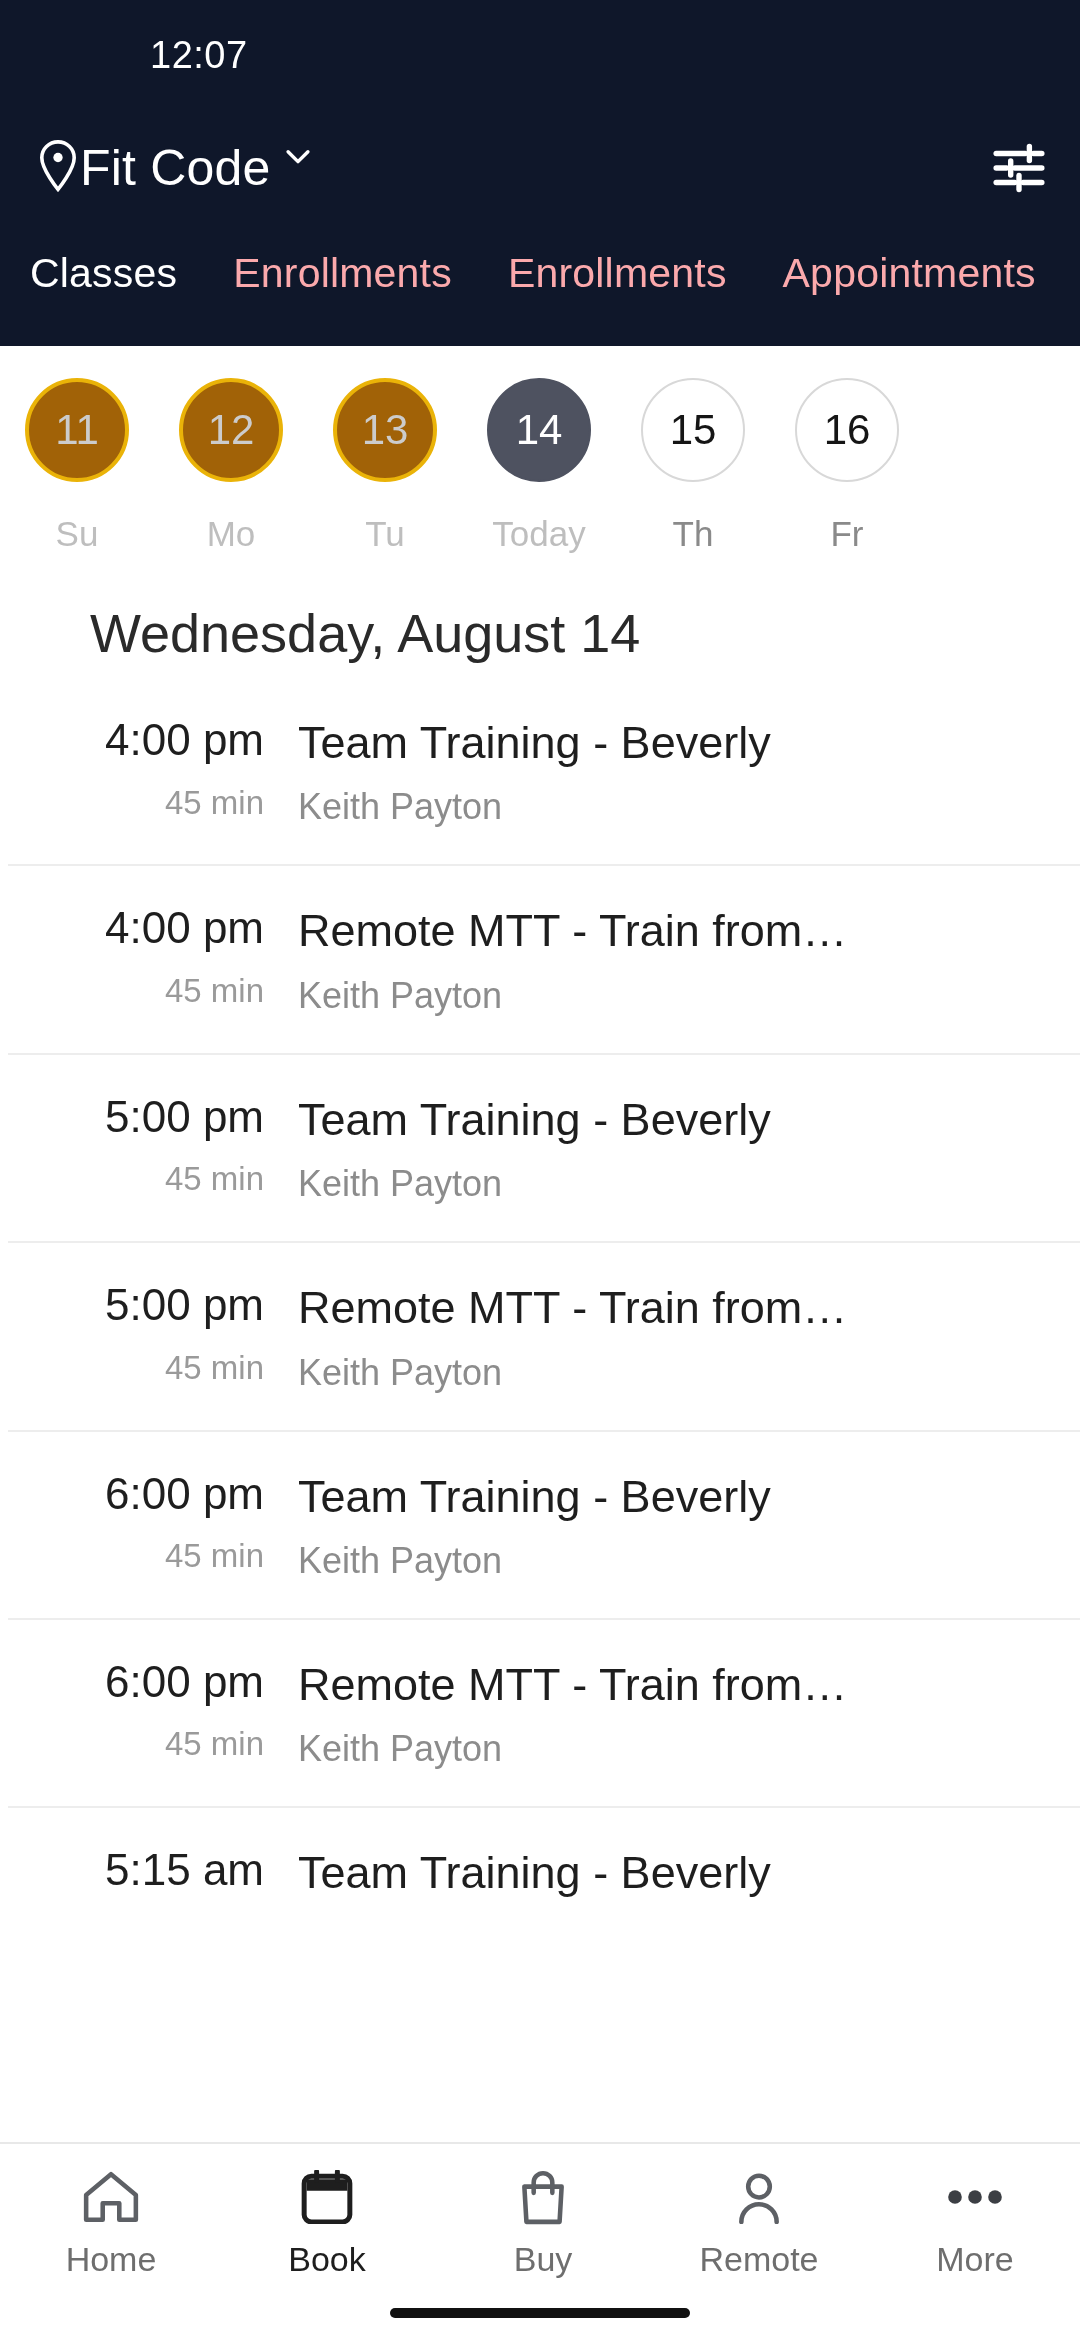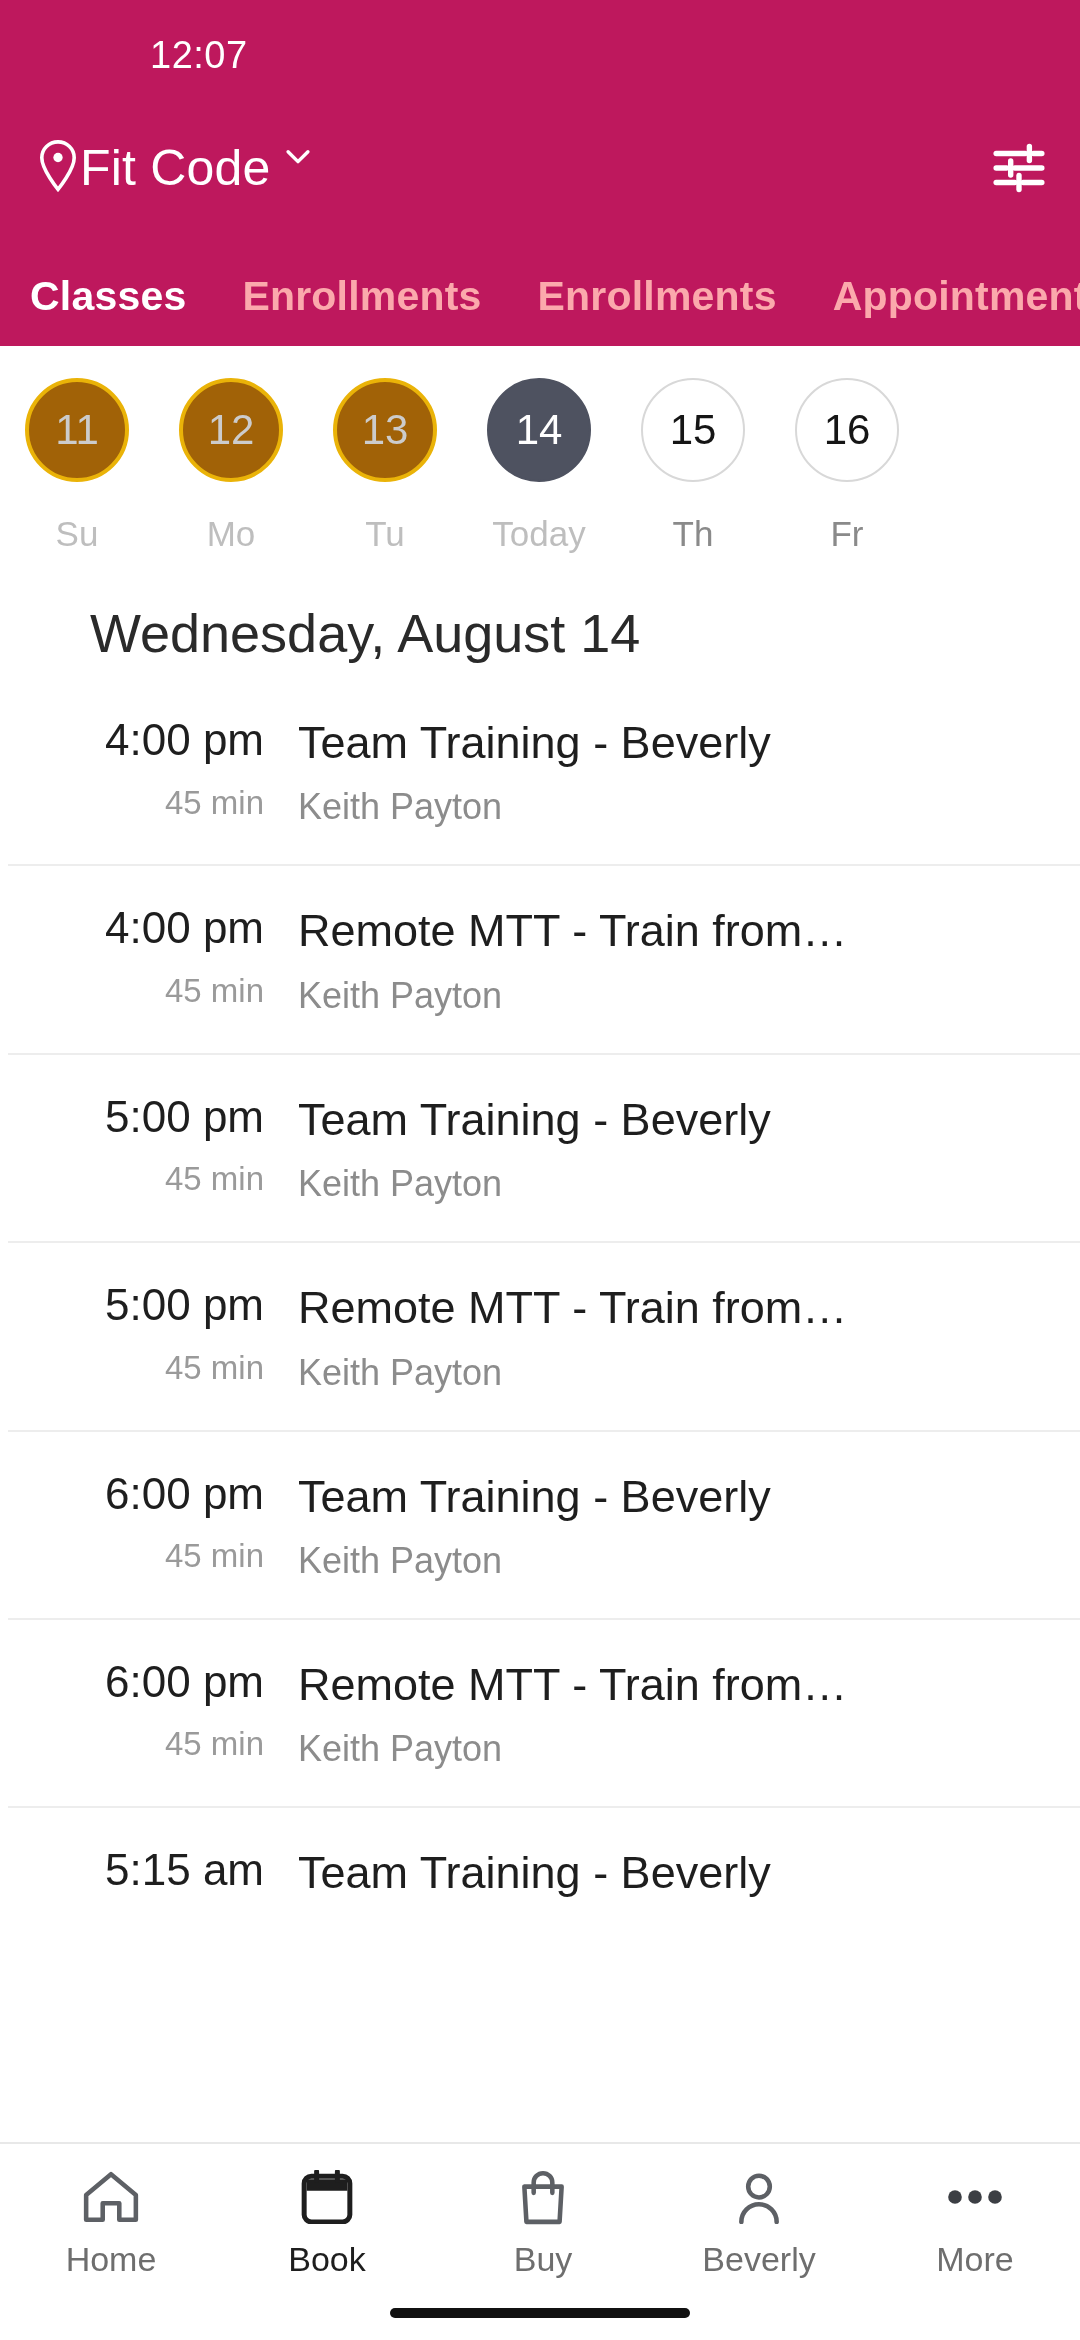--- a/index.html
+++ b/index.html
@@ -5,33 +5,33 @@
   * { margin:0; padding:0; box-sizing:border-box; }
   html, body {
     width:1080px; height:2340px;
     background:#ffffff;
     font-family:"Liberation Sans", sans-serif;
     overflow:hidden;
   }
   #app { position:relative; width:1080px; height:2340px; background:#fff; display:flex; flex-direction:column; }
 
   
-  .header { background:#be185d; flex:0 0 auto; }
+  .header { background:#0f172a; flex:0 0 auto; }
   .statusbar { height:110px; display:flex; align-items:center; padding-left:150px; }
   .statusbar .clock { color:#fff; font-size:38px; letter-spacing:0.5px; }
 
   .titlebar { height:116px; display:flex; align-items:center; padding:0 34px 0 36px; }
   .loc-group { display:flex; align-items:flex-start; }
   .pin-icon { width:44px; height:54px; display:block; }
   .loc-name { color:#fff; font-size:50px; font-weight:400; letter-spacing:0.2px; }
   .chev { width:34px; height:34px; display:block; margin-left:10px; }
   .spacer { flex:1 1 auto; }
   .filter-icon { width:54px; height:50px; display:block; }
 
-  .tabs { display:flex; align-items:flex-end; height:120px; padding:0 16px 26px 0; white-space:nowrap; overflow:hidden;font-weight:bold; }
+  .tabs { display:flex; align-items:center; height:120px; padding:0 16px 26px 0; white-space:nowrap; overflow:hidden; }
   .tab { font-size:41px; color:#FBA9AC; padding:0 0 0 0; margin-right:56px; letter-spacing:0.2px; }
   .tab:first-child { margin-left:30px; }
   .tab.active { color:#ffffff; }
 
   
   .datestrip { flex:0 0 auto; height:230px; display:flex; align-items:flex-start; padding:32px 0 0 0; background:#fff; }
   .daycell { width:154px; display:flex; flex-direction:column; align-items:center; }
   .daycircle {
     width:104px; height:104px; border-radius:50%;
     display:flex; align-items:center; justify-content:center;
@@ -263,21 +263,21 @@
       <span class="navlabel">Buy</span>
     </div>
 
     <div class="navitem">
       <span class="navicon">
         <svg viewBox="0 0 26 26" width="54" height="54" fill="none" stroke="#5D6065" stroke-width="2.2">
           <circle cx="13" cy="8" r="5.2"></circle>
           <path d="M4.5 25 A8.5 8.5 0 0 1 21.5 25" stroke-linecap="round"></path>
         </svg>
       </span>
-      <span class="navlabel">Beverly</span>
+      <span class="navlabel">Remote</span>
     </div>
 
     <div class="navitem">
       <span class="navicon">
         <svg viewBox="0 0 30 10" width="60" height="20" fill="#3C3F44">
           <circle cx="5" cy="5" r="3.4"></circle>
           <circle cx="15" cy="5" r="3.4"></circle>
           <circle cx="25" cy="5" r="3.4"></circle>
         </svg>
       </span>

